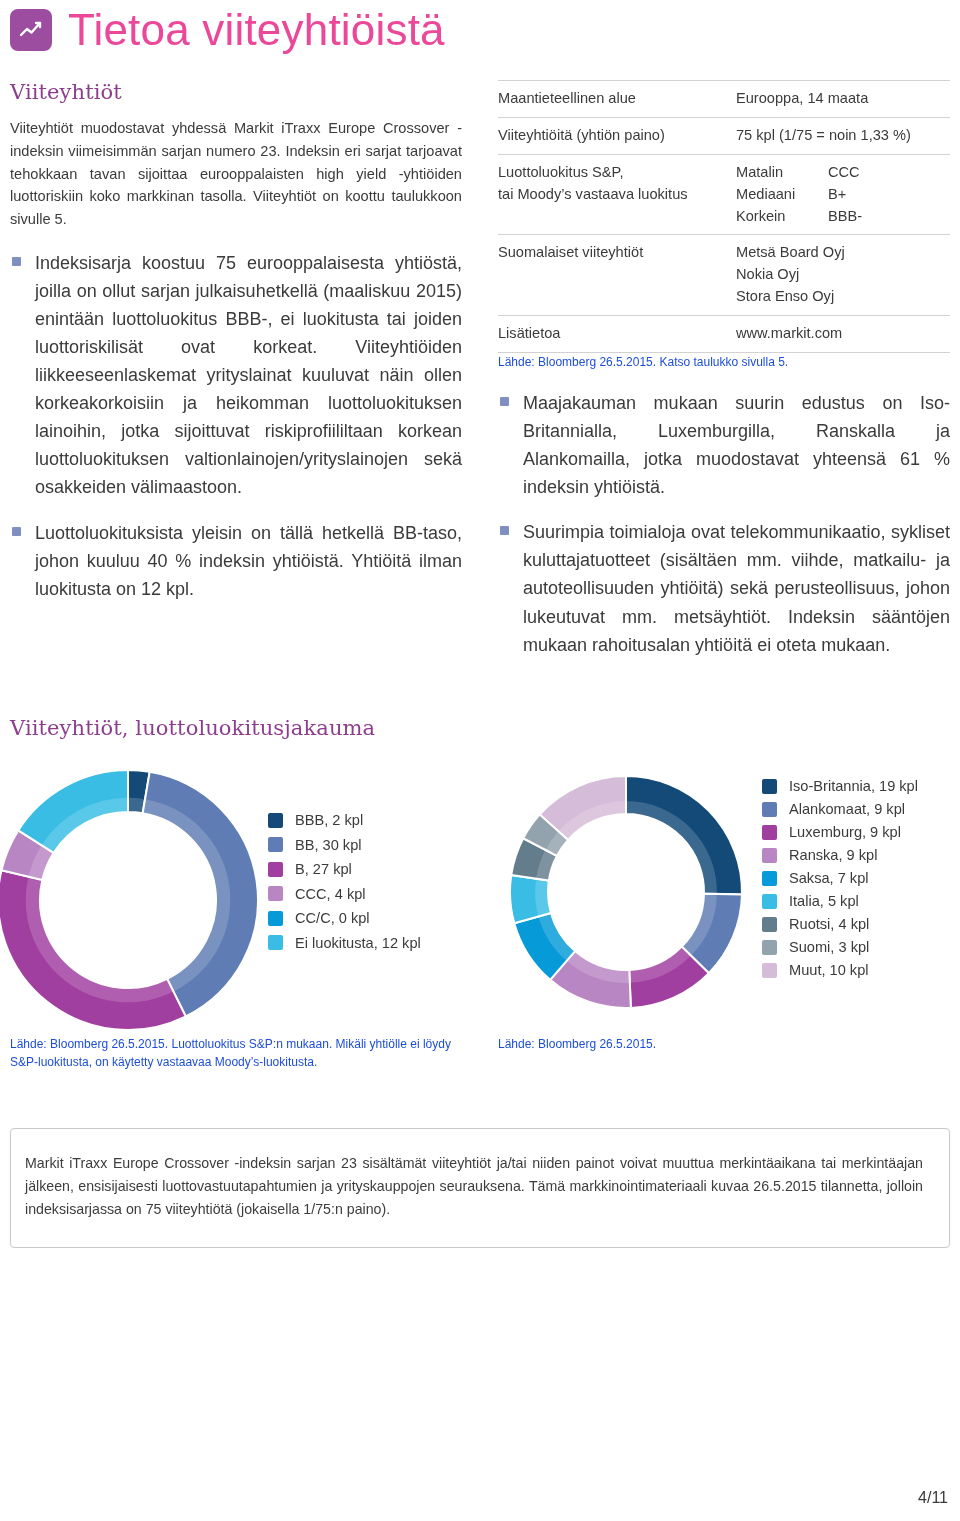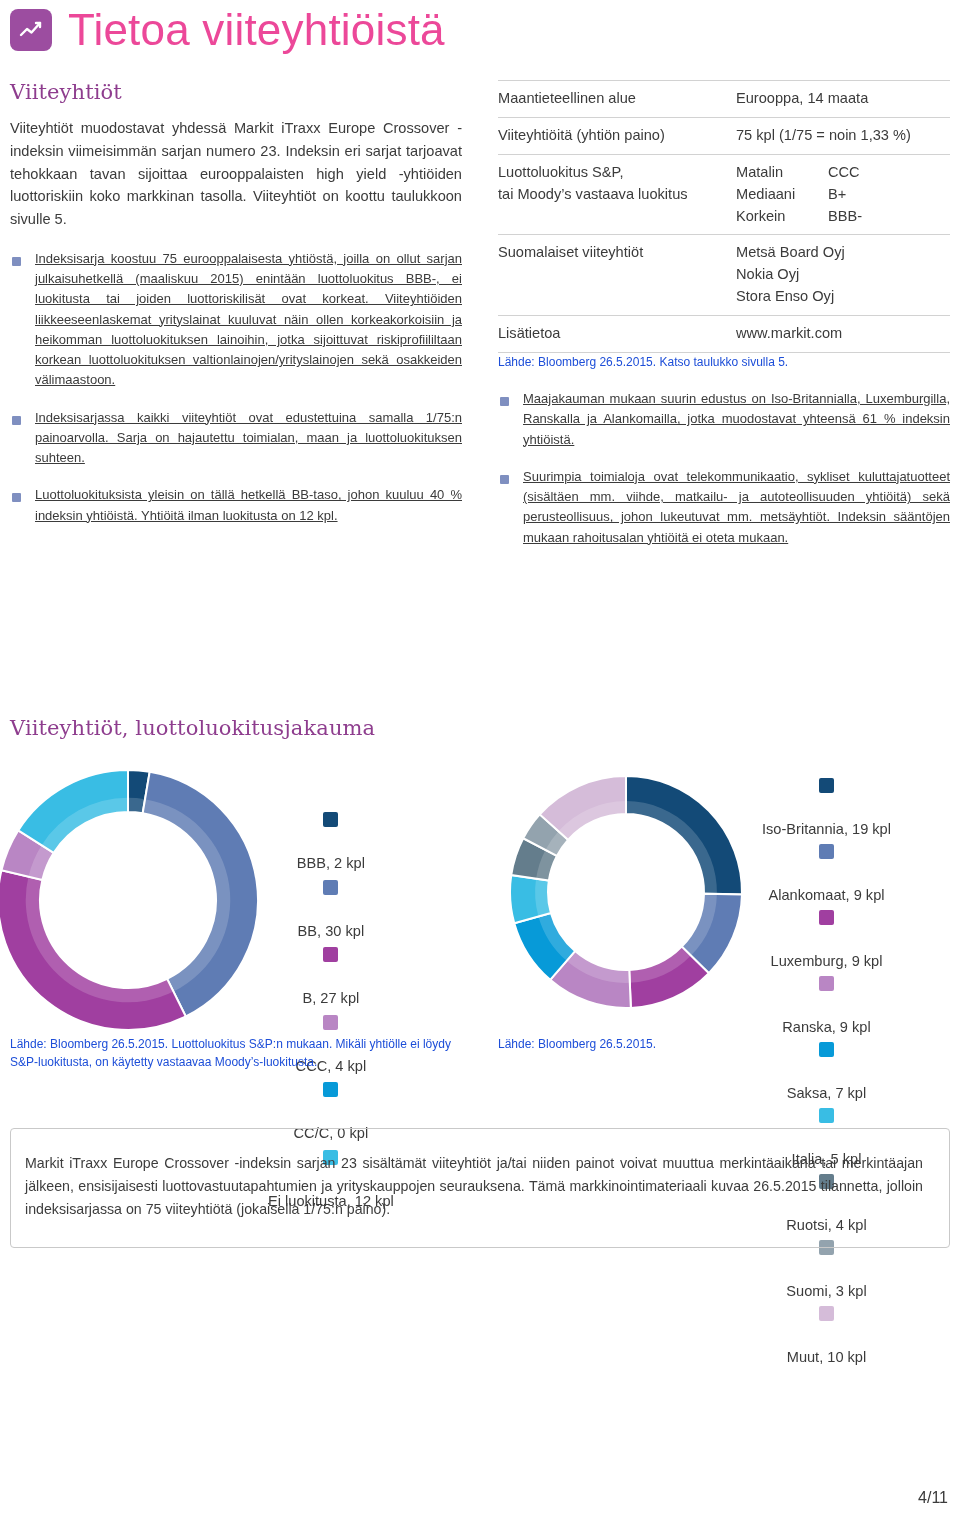--- a/index.html
+++ b/index.html
@@ -58,25 +58,24 @@
     text-align: justify;
     color: #3b3b3b;
   }
 
   
   .bullets { margin-top: 18px; }
   .bullet-item {
     position: relative;
     padding-left: 25px;
     margin-bottom: 17px;
-    font-size: 13px;
+    font-size: 18px;
     line-height: 1.56;
     text-align: justify;
     color: #3b3b3b;
-    text-decoration: underline;
   }
   .bullet-marker {
     position: absolute;
     left: 2px; top: 8px;
     width: 9px; height: 9px;
     background: #7f8fc0;
     border-radius: 1px;
   }
 
   
@@ -117,21 +116,21 @@
   .donut-wrap-left  { position: absolute; left: -8px; top: 768px; width: 272px; height: 264px; }
   .donut-wrap-right { position: absolute; left: 508px; top: 774px; width: 236px; height: 236px; }
   .donut-wrap-left svg, .donut-wrap-right svg { display: block; width: 100%; height: 100%; }
 
   .legend {
     position: absolute;
     display: flex; flex-direction: column;
   }
   .legend-left  { left: 268px; top: 812px; gap: 8.5px; }
   .legend-right { left: 762px; top: 778px; gap: 7.0px; }
-  .legend-row { display: flex; align-items: center; gap: 28px; flex-direction: column; }
+  .legend-row { display: flex; align-items: center; gap: 12px; }
   .legend-swatch {
     width: 15px; height: 15px;
     border-radius: 2px;
     flex: none;
   }
   .legend-label {
     font-size: 14.6px;
     color: #3b3b3b;
     white-space: nowrap;
   }
@@ -179,24 +178,20 @@
   </div>
 
   <div class="col-left">
     <div class="section-head">Viiteyhtiöt</div>
     <div class="body-text">Viiteyhtiöt muodostavat yhdessä Markit iTraxx Europe Crossover -indeksin viimeisimmän sarjan numero 23. Indeksin eri sarjat tarjoavat tehokkaan tavan sijoittaa eurooppalaisten high yield -yhtiöiden luottoriskiin koko markkinan tasolla. Viiteyhtiöt on koottu taulukkoon sivulle 5.</div>
 
     <div class="bullets">
       <div class="bullet-item">
         <span class="bullet-marker"></span>
         <span>Indeksisarja koostuu 75 eurooppalaisesta yhtiöstä, joilla on ollut sarjan julkaisuhetkellä (maaliskuu 2015) enintään luottoluokitus BBB-, ei luokitusta tai joiden luottoriskilisät ovat korkeat. Viiteyhtiöiden liikkeeseenlaskemat yrityslainat kuuluvat näin ollen korkeakorkoisiin ja heikomman luottoluokituksen lainoihin, jotka sijoittuvat riskiprofiililtaan korkean luottoluokituksen valtionlainojen/yrityslainojen sekä osakkeiden välimaastoon.</span>
-      </div>
-      <div class="bullet-item">
-        <span class="bullet-marker"></span>
-        <span>Indeksisarjassa kaikki viiteyhtiöt ovat edustettuina samalla 1/75:n painoarvolla. Sarja on hajautettu toimialan, maan ja luottoluokituksen suhteen.</span>
       </div>
       <div class="bullet-item">
         <span class="bullet-marker"></span>
         <span>Luottoluokituksista yleisin on tällä hetkellä BB-taso, johon kuuluu 40 % indeksin yhtiöistä. Yhtiöitä ilman luokitusta on 12 kpl.</span>
       </div>
     </div>
   </div>
 
   <div class="col-right">
 

